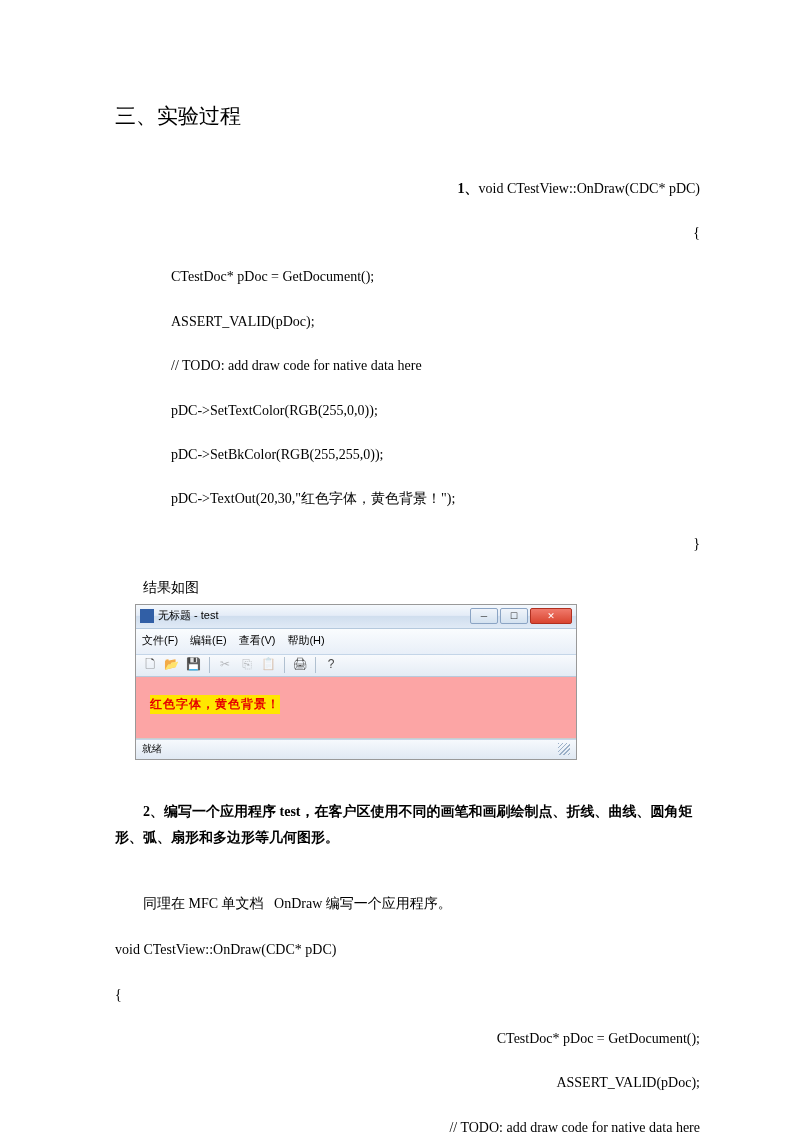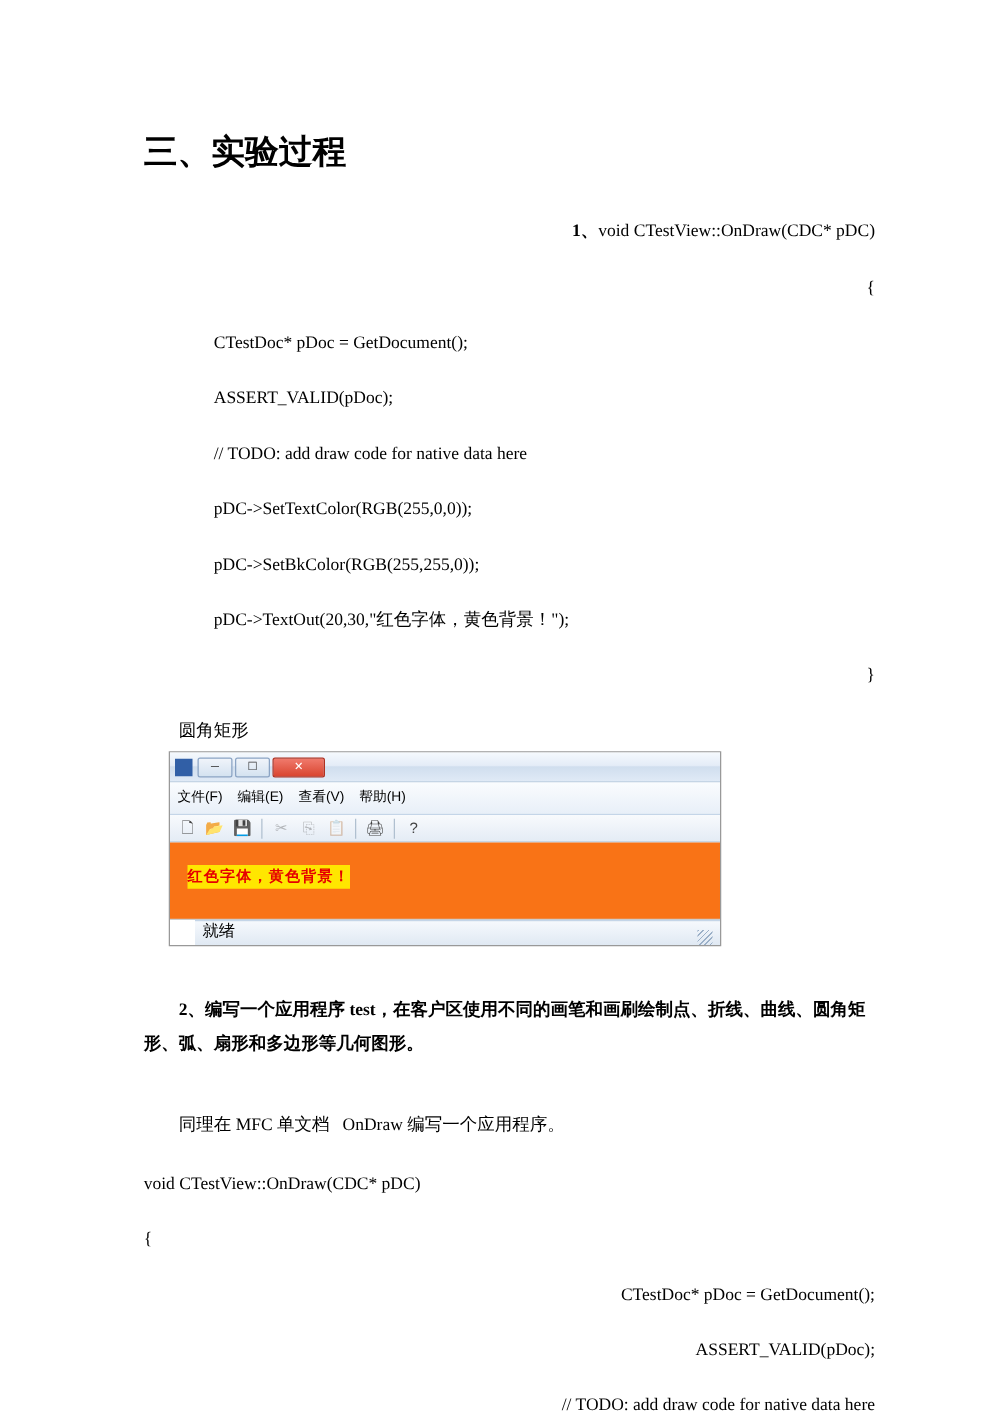--- a/index.html
+++ b/index.html
@@ -6,23 +6,23 @@
 body {
   font-family: "SimSun", "Times New Roman", serif;
   background: #fff;
   width: 800px;
   padding: 100px 100px 40px 115px;
   font-size: 14px;
   color: #000;
   line-height: 1.6;
 }
 h2 {
-  font-size: 27px;
-  font-weight: bold;
-  margin-bottom: 32px;
+  font-size: 21px;
+  font-weight: normal;
+  margin-bottom: 44px;
 }
 .code-line {
   font-family: "Times New Roman", serif;
   margin-bottom: 22px;
 }
 .indent1 { padding-left: 28px; text-align: right; }
 .indent2 { padding-left: 56px; }
 .bold { font-weight: bold; }
 .result-label { padding-left: 28px; margin-bottom: 4px; }
 .screenshot {
@@ -86,45 +86,44 @@
 .tb-btn {
   width: 20px; height: 18px;
   display: flex; align-items: center; justify-content: center;
   font-size: 12px;
   color: #444;
 }
 .tb-btn.dis { opacity: 0.35; }
 .tb-sep { width: 1px; height: 16px; background: #b0c0d0; margin: 0 3px; }
 .client-area {
   height: 62px;
-  background: #f97316;
+  background: #fca5a5;
   padding: 6px 10px;
   border-bottom: 1px solid #ccc;
   position: relative;
 }
 .red-text {
   position: absolute;
   left: 14px;
   top: 18px;
   background: #ffe600;
   color: #e60000;
   font-weight: bold;
   font-size: 12px;
   font-family: "SimSun", serif;
   letter-spacing: 1px;
 }
 .statusbar {
   height: 20px;
   background: linear-gradient(to bottom, #f6f9fd, #e0e9f3);
   display: flex;
-  align-items: flex-end;
+  align-items: center;
   padding: 0 6px;
-  font-size: 13px;
+  font-size: 10px;
   border-top: 1px solid #c4d5e8;
-  margin-left: 20px;
 }
 .statusbar .grip {
   margin-left: auto;
   width: 12px; height: 12px;
   background: repeating-linear-gradient(135deg, #9bb0c8 0 1px, transparent 1px 3px);
 }
 .para {
   margin-bottom: 22px;
   line-height: 1.9;
   margin-top: 39px;
@@ -139,25 +138,26 @@
   <span class="bold">1、</span><span>void CTestView::OnDraw(CDC* pDC)</span>
 </div>
 <div class="code-line indent1">{</div>
 <div class="code-line indent2">CTestDoc* pDoc = GetDocument();</div>
 <div class="code-line indent2">ASSERT_VALID(pDoc);</div>
 <div class="code-line indent2">// TODO: add draw code for native data here</div>
 <div class="code-line indent2">pDC-&gt;SetTextColor(RGB(255,0,0));</div>
 <div class="code-line indent2">pDC-&gt;SetBkColor(RGB(255,255,0));</div>
 <div class="code-line indent2">pDC-&gt;TextOut(20,30,"红色字体，黄色背景！");</div>
 <div class="code-line indent1">}</div>
-<div class="result-label">圆角矩形</div>
+<div class="result-label">结果如图</div>
 
 <div class="screenshot">
   <div class="titlebar">
     <div class="title-icon"></div>
+    <div class="title-text">无标题 - test</div>
     <div class="win-btns">
       <div class="win-btn">─</div>
       <div class="win-btn">☐</div>
       <div class="win-btn close">✕</div>
     </div>
   </div>
   <div class="menubar">
     <span class="menu-item">文件(F)</span>
     <span class="menu-item">编辑(E)</span>
     <span class="menu-item">查看(V)</span>

